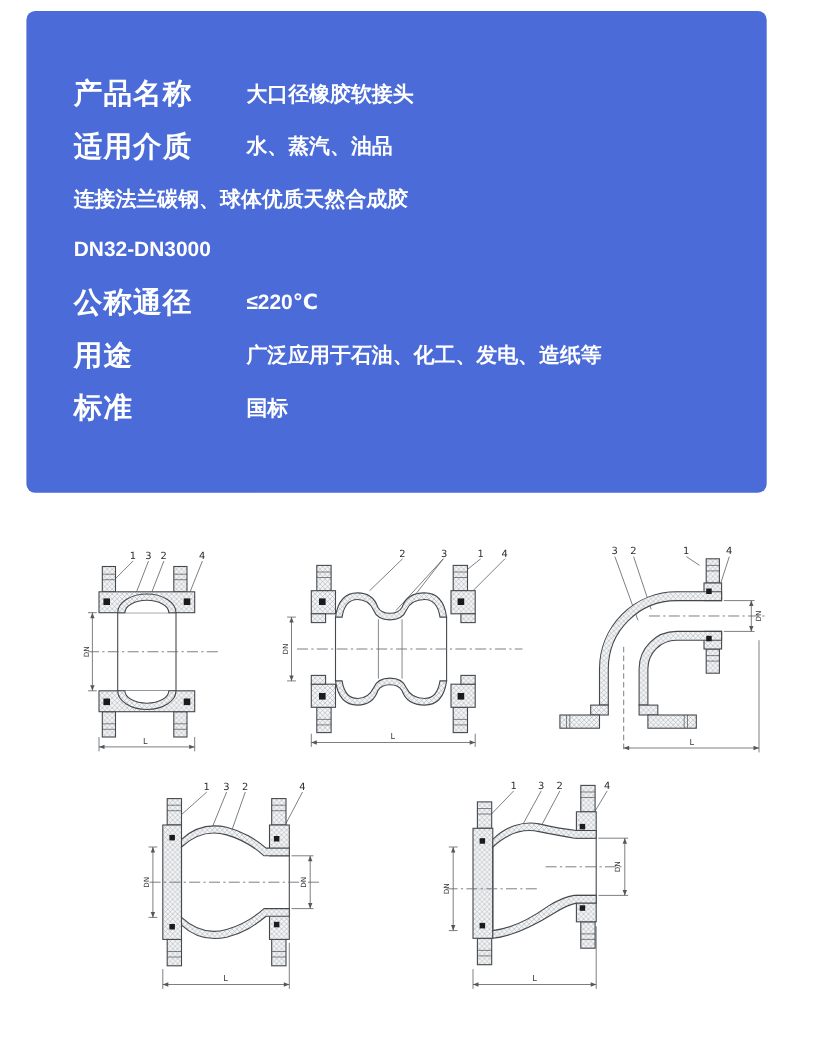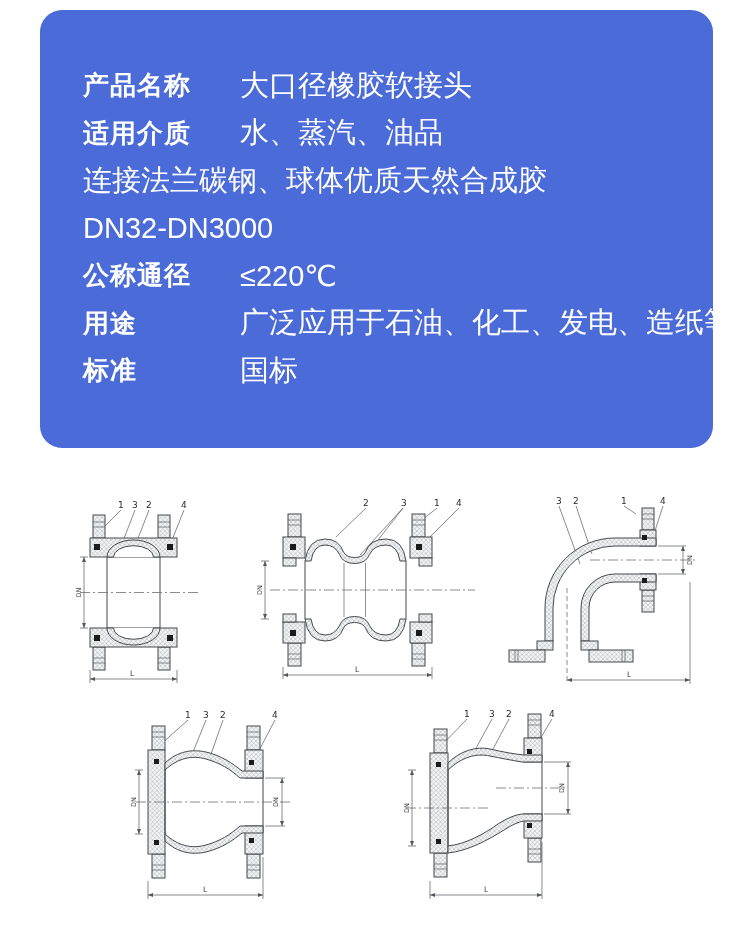--- a/index.html
+++ b/index.html
@@ -1,27 +1,27 @@
 <!DOCTYPE html>
 <html><head>
 <meta charset="utf-8">
 <style>
   html,body{margin:0;padding:0;}
   body{
     width:750px;height:945px;position:relative;background:#ffffff;
     font-family:"Liberation Sans","DejaVu Sans",sans-serif;overflow:hidden;
   }
   .spec-card{
-    position:absolute;left:40px;top:10px;width:673px;height:438px;
-    background:#4a6bd8;border-radius:22px;color:#ffffff;
+    position:absolute;left:24px;top:10px;width:673px;height:438px;
+    background:#4a6bd8;border-radius:8px;color:#ffffff;
   }
   .spec-table{position:absolute;left:43px;top:52px;right:28px;}
   .spec-row{display:flex;align-items:center;height:47.5px;}
   .spec-label{width:157px;font-size:26px;font-weight:700;letter-spacing:1px;flex:none;}
-  .spec-value{font-size:29px;font-weight:400;white-space:nowrap;}
+  .spec-value{font-size:19px;font-weight:700;white-space:nowrap;}
   .drawing{position:absolute;}
   svg text{font-family:"DejaVu Sans","Liberation Sans",sans-serif;fill:#2a2a2a;}
   .callout{font-size:9px;}
   .dimtext{font-size:6.5px;fill:#3a3a3a;}
   .ltext{font-size:7.5px;fill:#3a3a3a;}
   .ol{fill:none;stroke:#45494d;stroke-width:1;}
   .thin{fill:none;stroke:#45494d;stroke-width:0.6;}
   .leader{fill:none;stroke:#55595d;stroke-width:0.7;}
   .dim{fill:none;stroke:#54585c;stroke-width:0.7;}
   .arr{fill:#54585c;stroke:none;}

